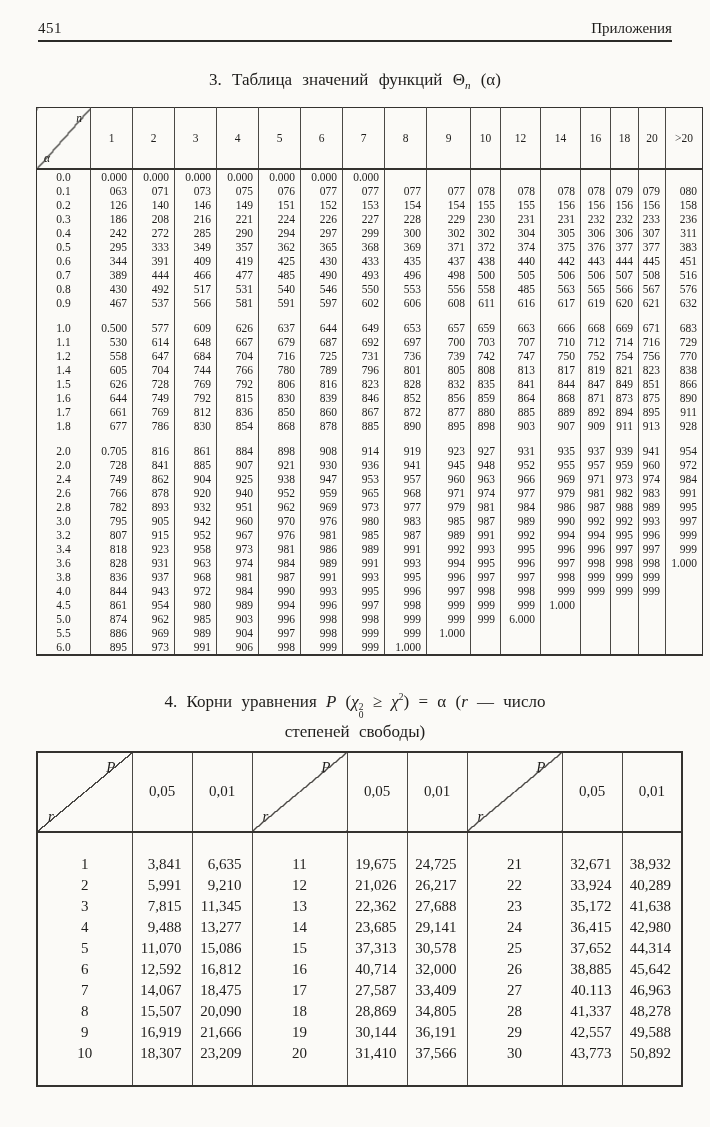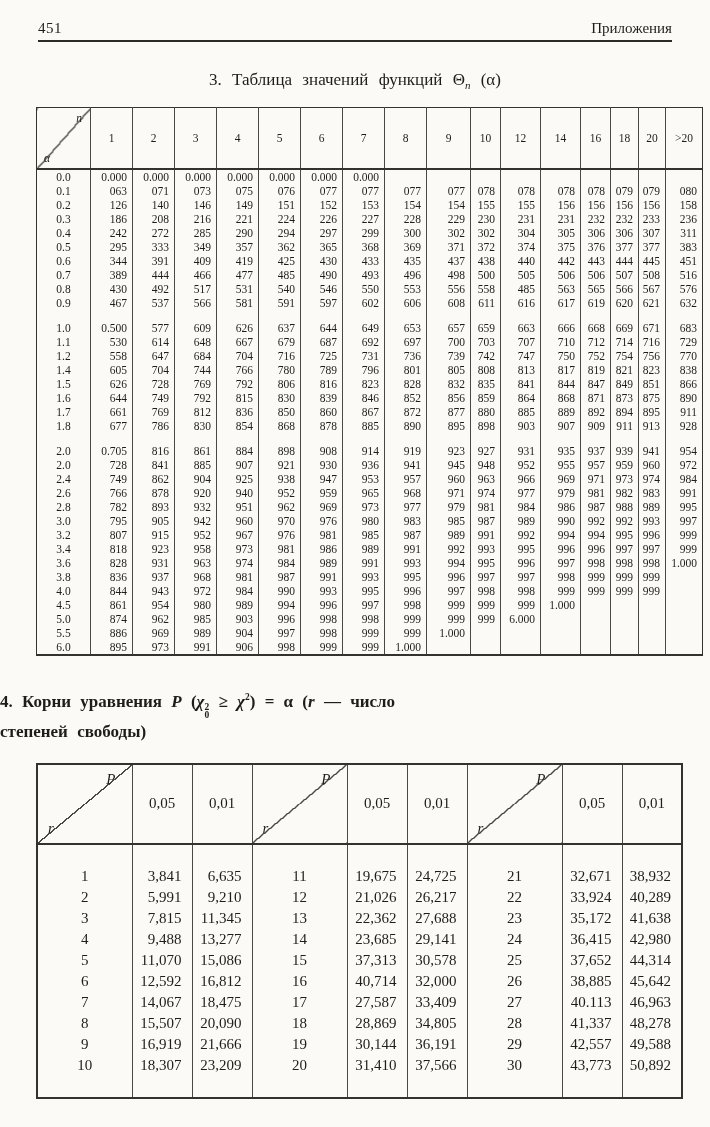--- a/index.html
+++ b/index.html
@@ -32,21 +32,21 @@
   #table3 th:first-child,#table3 td:first-child{border-left:none;}
   #table3 thead th{height:60px;border-bottom:2px solid #34322f;font-weight:normal;text-align:center;font-size:11.5px;}
   #table3 td.a{text-align:center;height:14px;line-height:14px;}
   #table3 td.v{text-align:right;padding-right:5px;height:14px;line-height:14px;}
   #table3 tr.sp td{height:11px;}
   .corner{position:relative;
     background:linear-gradient(to bottom right,transparent calc(50% - .7px),#4a4845 calc(50% - .7px),#4a4845 calc(50% + .7px),transparent calc(50% + .7px));}
   .corner .cn{position:absolute;top:4px;right:8px;font-style:italic;font-size:11.5px;}
   .corner .ca{position:absolute;bottom:4px;left:7px;font-style:italic;font-size:11.5px;}
 
-  .t4title{text-align:left;margin:30px 0 20px 0;font-size:17px;line-height:23px;word-spacing:5px;font-weight:bold;}
+  .t4title{text-align:center;margin:30px 0 8px 0;font-size:17px;line-height:23px;word-spacing:5px;}
   .t4title .mvar{font-style:italic;}
   .t4title .stack{display:inline-flex;flex-direction:column;font-size:9.5px;line-height:8.5px;vertical-align:-3px;word-spacing:0;}
   .t4title sup{font-size:9.5px;}
 
   #table4{
     margin:0 0 0 36px;width:645px;
     border:2px solid #34322f;border-bottom-width:2.6px;
     font-size:15px;
   }
   #table4 th,#table4 td{border-left:1px solid #4a4845;padding:0;}

